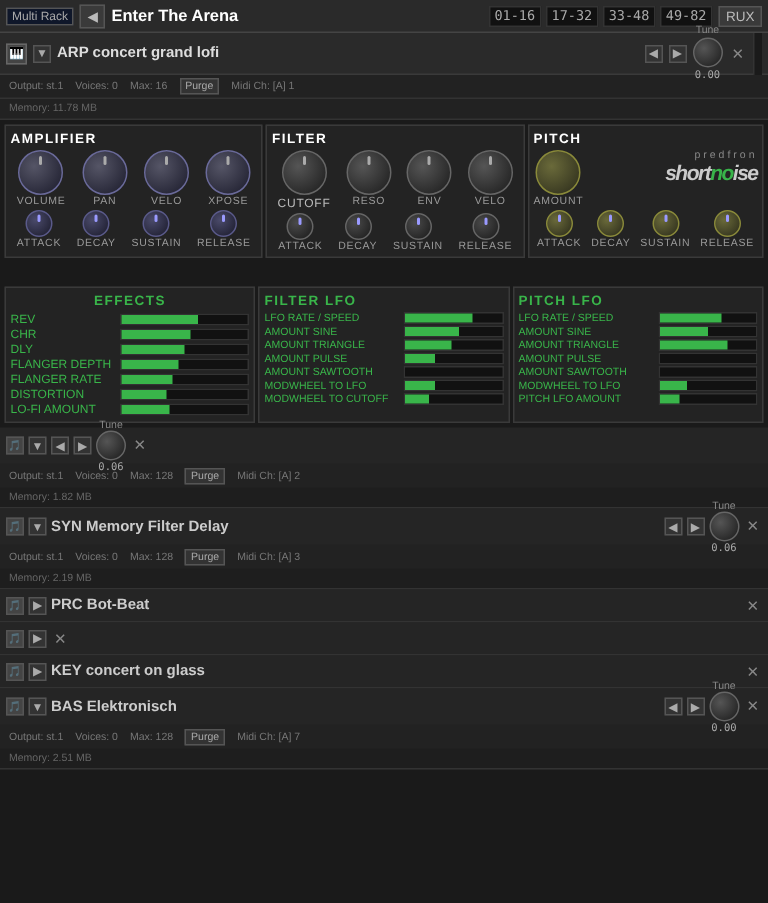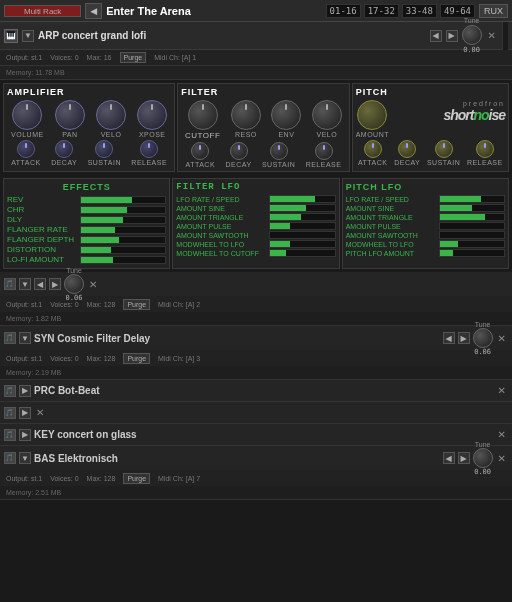--- a/index.html
+++ b/index.html
@@ -294,30 +294,30 @@
       color: #bbb;
       font-size: 9px;
       padding: 1px 4px;
       cursor: pointer;
     }
   </style>
 </head>
 <body>
 
 <div class="top-bar">
-  <div class="small-btn" style="width:auto;padding:0 19px;font-size:8px;color:#aaa;background:#7f1d1d;border:1px solid #555;align-items:flex-end;">
+  <div class="small-btn" style="width:auto;padding:0 3px;font-size:8px;color:#aaa;background:#0f172a;border:1px solid #555;">
     <span>Multi Rack</span>
   </div>
   <button class="top-bar-btn">◀</button>
   <span class="top-bar-title">Enter The Arena</span>
   <div class="time-display">
     <span class="time-seg">01-16</span>
     <span class="time-seg">17-32</span>
     <span class="time-seg">33-48</span>
-    <span class="time-seg">49-64</span>
+    <span class="time-seg">49-82</span>
   </div>
   <button class="rux-btn">RUX</button>
 </div>
 
 <div style="display:flex;align-items:center;background:#2a2a2a;border-bottom:1px solid #3a3a3a;height:28px;padding:0 4px;gap:4px;">
   <div class="inst-icon">🎹</div>
   <button class="small-btn">▼</button>
   <span style="color:#ddd;font-size:10px;font-weight:bold;flex:1;">ARP concert grand lofi</span>
   <button class="small-btn">◀</button>
   <button class="small-btn">▶</button>
@@ -336,21 +336,21 @@
   <span style="font-size:7px;color:#777;">Max: 16</span>
   <button class="slot-btn">Purge</button>
   <span style="font-size:7px;color:#777;">Midi Ch: [A] 1</span>
 </div>
 <div style="display:flex;align-items:center;background:#222;border-bottom:1px solid #333;height:14px;padding:0 6px;gap:8px;">
   <span style="font-size:7px;color:#666;">Memory: 11.78 MB</span>
 </div>
 
 <div style="background:#1a1a1a;padding:3px;">
 
-  <div style="display:flex;gap:2px;margin-bottom:6px;">
+  <div style="display:flex;gap:2px;margin-bottom:19px;">
 
     <div style="flex:1.1;background:#232323;border:1px solid #3a3a3a;padding:3px;">
       <div class="section-title">AMPLIFIER</div>
       <div class="knobs-row">
         <div class="knob-container">
           <div class="knob knob-large" style="background:radial-gradient(circle at 35% 35%, #556,#1a1a2a);border-color:#6a6a9a;"></div>
           <span class="knob-label">VOLUME</span>
         </div>
         <div class="knob-container">
           <div class="knob knob-large" style="background:radial-gradient(circle at 35% 35%, #556,#1a1a2a);border-color:#6a6a9a;"></div>
@@ -475,48 +475,48 @@
             <div class="fx-bar" style="width:55%;"></div>
           </div>
         </div>
         <div class="fx-row">
           <span class="fx-label">DLY</span>
           <div class="fx-bar-container">
             <div class="fx-bar" style="width:50%;"></div>
           </div>
         </div>
         <div class="fx-row">
+          <span class="fx-label">FLANGER DEPTH</span>
+          <div class="fx-bar-container">
+            <div class="fx-bar" style="width:45%;"></div>
+          </div>
+        </div>
+        <div class="fx-row">
           <span class="fx-label">FLANGER RATE</span>
           <div class="fx-bar-container">
             <div class="fx-bar" style="width:40%;"></div>
-          </div>
-        </div>
-        <div class="fx-row">
-          <span class="fx-label">FLANGER DEPTH</span>
-          <div class="fx-bar-container">
-            <div class="fx-bar" style="width:45%;"></div>
           </div>
         </div>
         <div class="fx-row">
           <span class="fx-label">DISTORTION</span>
           <div class="fx-bar-container">
             <div class="fx-bar" style="width:35%;"></div>
           </div>
         </div>
         <div class="fx-row">
           <span class="fx-label">LO-FI AMOUNT</span>
           <div class="fx-bar-container">
             <div class="fx-bar" style="width:38%;"></div>
           </div>
         </div>
       </div>
     </div>
 
     <div style="flex:1;background:#232323;border:1px solid #3a3a3a;padding:3px;">
-      <div class="section-title" style="color:#39b54a;font-family:Liberation Mono, monospace;">FILTER LFO</div>
+      <div class="section-title" style="color:#39b54a;">FILTER LFO</div>
       <div>
         <div class="lfo-row">
           <span class="lfo-label">LFO RATE / SPEED</span>
           <div class="lfo-bar-container">
             <div class="lfo-bar" style="width:70%;"></div>
           </div>
         </div>
         <div class="lfo-row">
           <span class="lfo-label">AMOUNT SINE</span>
           <div class="lfo-bar-container">
@@ -631,21 +631,21 @@
     </div>
     <div style="height:13px;padding:0 6px;display:flex;align-items:center;background:#1e1e1e;">
       <span style="font-size:7px;color:#666;">Memory: 1.82 MB</span>
     </div>
   </div>
 
   <div style="background:#252525;border-bottom:1px solid #333;">
     <div style="display:flex;align-items:center;height:24px;padding:0 4px;gap:3px;">
       <div class="slot-icon">🎵</div>
       <button class="small-btn">▼</button>
-      <span class="slot-name">SYN Cosmic Filter Delay</span>
+      <span class="slot-name">SYN Memory Filter Delay</span>
       <button class="small-btn">◀</button>
       <button class="small-btn">▶</button>
       <div style="display:flex;flex-direction:column;align-items:center;">
         <span style="font-size:7px;color:#888;">Tune</span>
         <div class="tune-knob"></div>
         <span style="font-size:7px;color:#aaa;font-family:monospace;">0.06</span>
       </div>
       <button class="slot-x-btn">✕</button>
     </div>
     <div style="display:flex;gap:8px;height:16px;padding:0 6px;align-items:center;background:#222;">

